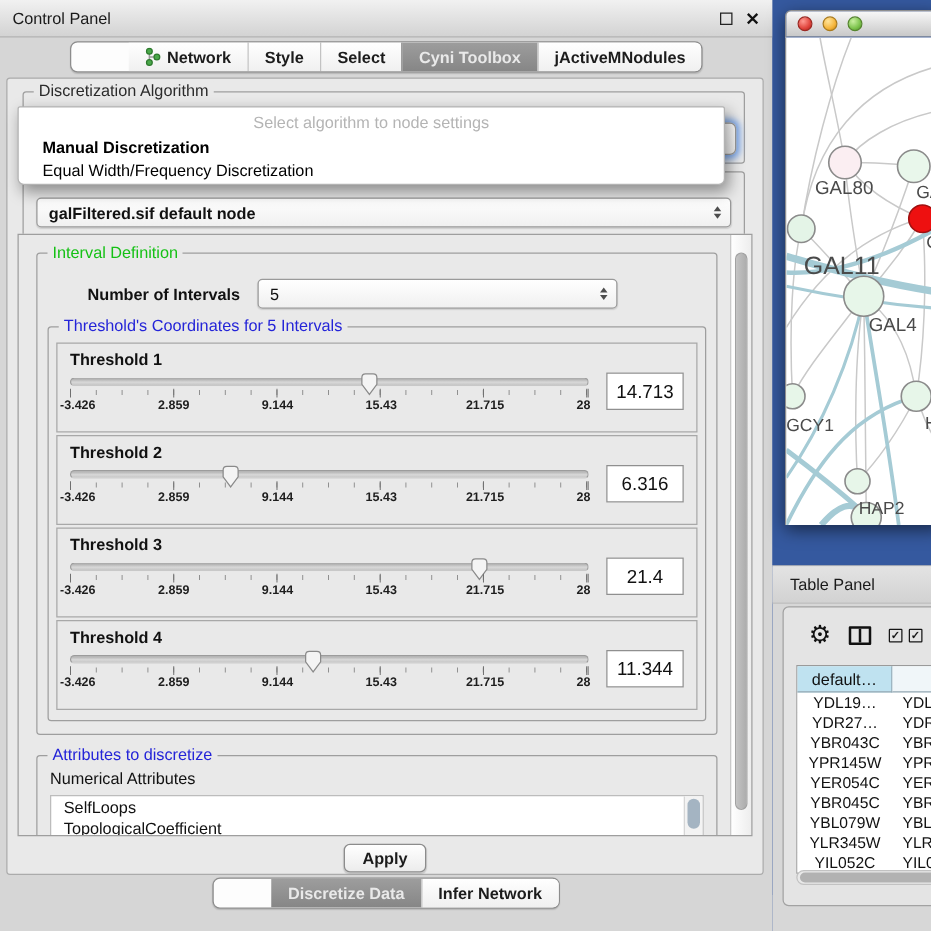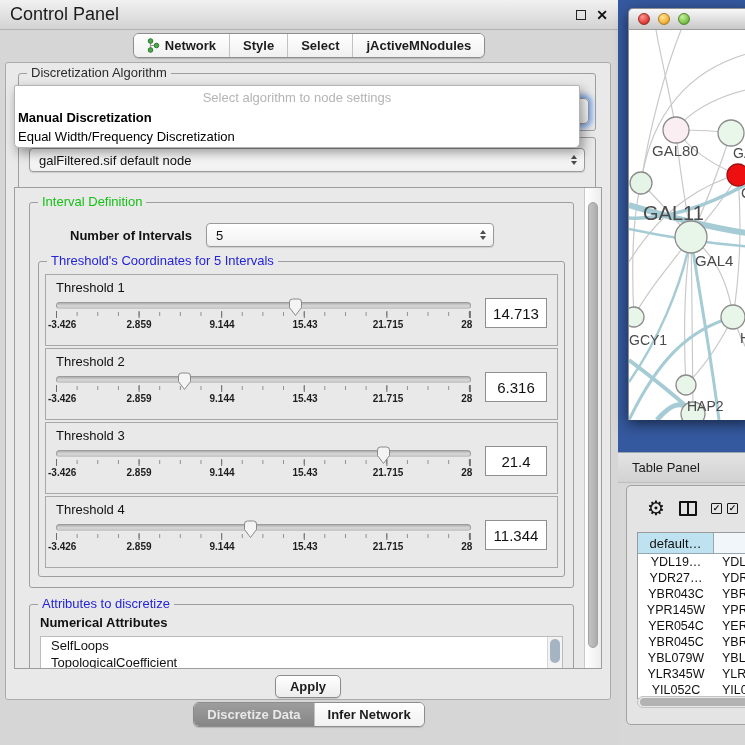--- a/index.html
+++ b/index.html
@@ -5,29 +5,29 @@
   * { margin:0; padding:0; box-sizing:border-box; }
   html,body { width:745px; height:745px; overflow:hidden; }
   body { font-family:"Liberation Sans", sans-serif; font-size:13px; color:#111; }
   #app { position:relative; width:745px; height:745px; background:#35599f; overflow:hidden; }
 
   
   .control-panel { position:absolute; left:0; top:0; width:618px; height:745px; background:#d6d6d6; }
   .cp-titlebar { position:absolute; left:0; top:0; right:0; height:30px;
     background:linear-gradient(#f1f1f1,#d3d3d3); border-bottom:1px solid #b2b2b2;
     display:flex; align-items:center; padding:0 10px; }
-  .cp-title { font-size:18px; color:#1a1a1a; }
+  .cp-title { font-size:13px; color:#1a1a1a; }
   .cp-title-icons { margin-left:auto; display:flex; align-items:center; gap:10px; }
   .float-icon { width:10px; height:10px; border:1.6px solid #222; display:inline-block; }
   .close-icon { font-size:14px; font-weight:900; color:#111; line-height:1; }
 
   
   .seg-bar { position:absolute; left:0; right:0; display:flex; justify-content:center; }
   .seg-group { display:flex; border:1px solid #8d8d8d; border-radius:6px; overflow:hidden;
-    background:#fdfdfd; box-shadow:0 1px 1px rgba(0,0,0,.15); }
+    background:#fdfdfd; box-shadow:0 1px 1px rgba(0,0,0,.15);padding-left:46px; }
   .seg { padding:4px 13px; font-size:13px; font-weight:bold; color:#1c1c1c; background:linear-gradient(#ffffff,#f0f0f0);
     border-left:1px solid #c2c2c2; display:flex; align-items:center; gap:5px; white-space:nowrap; cursor:default; }
   .seg:first-child { border-left:none; }
   .seg.selected { background:linear-gradient(#9d9d9d,#868686); color:#e9e9e9; border-left-color:#7d7d7d; }
   .top-tabbar { top:33px; }
   .bottom-tabbar { top:702px; }
 
   .net-tab-icon { display:inline-block; width:13px; height:15px; }
 
   
@@ -42,67 +42,67 @@
   .alg-group { left:12px; right:14px; top:10px; height:58px; }
   .alg-combo { position:absolute; left:10px; right:6px; top:24px; height:26px; border-radius:5px;
     background:linear-gradient(#ffffff,#efefef); border:1px solid #9a9a9a;
     box-shadow:0 0 5px 2.5px rgba(105,156,235,.85); }
 
   
   .alg-popup { position:absolute; left:8px; top:22px; width:566px; height:63px; background:#ffffff;
     border:1px solid #b3b3b3; border-radius:2px 2px 5px 5px; box-shadow:3px 5px 12px rgba(0,0,0,.4); z-index:60;
     overflow:hidden; }
   .popup-hint { text-align:center; color:#b4b4b4; font-size:13px; padding-top:4px; height:22px; }
-  .popup-opt { font-size:13px; line-height:19px; padding-left:3px; color:#000; }
+  .popup-opt { font-size:13px; line-height:19px; padding-left:19px; color:#000; }
   .popup-opt.bold { font-weight:bold; }
 
   .tabledata-group { left:12px; right:14px; top:74px; height:56px; }
 
   
   .combo { position:relative; display:flex; align-items:center; height:24px; border:1px solid #9a9a9a; border-radius:4px;
     background:linear-gradient(#ffffff,#f0f0f0); padding:0 24px 0 9px; font-size:13px; color:#111;
     box-shadow:0 1px 1px rgba(0,0,0,.12); white-space:nowrap; overflow:hidden; }
   .combo .arrows { position:absolute; right:7px; top:50%; transform:translateY(-50%); display:flex; flex-direction:column; gap:2px; }
   .arrow-up { width:0; height:0; border-left:3.5px solid transparent; border-right:3.5px solid transparent; border-bottom:4.5px solid #4d4d4d; }
   .arrow-down { width:0; height:0; border-left:3.5px solid transparent; border-right:3.5px solid transparent; border-top:4.5px solid #4d4d4d; }
-  .tabledata-combo { position:absolute; left:10px; right:10px; top:10px; }
+  .tabledata-combo { position:absolute; left:10px; right:10px; top:20px;font-weight:bold; }
 
   
   .scroll-area { position:absolute; left:8px; top:124px; width:588px; height:482px;
     border:1px solid #9e9e9e; background:#e9e9e9; overflow:hidden; }
   .scroll-content { position:absolute; left:0; top:0; right:17px; bottom:0; padding:12px 10px 0 14px; overflow:hidden; }
   .v-scrollbar { position:absolute; right:0; top:0; bottom:0; width:17px; background:linear-gradient(to right,#ffffff,#ededed); border-left:1px solid #c9c9c9; }
   .v-scrollbar .thumb { position:absolute; left:3px; right:3px; top:14px; bottom:20px; border-radius:6px;
     background:linear-gradient(to right,#c3c3c3,#adadad); border:1px solid #a2a2a2; }
 
   .interval-group { position:relative; border:1px solid #9e9e9e; border-radius:3px; padding:14px 8px 10px 8px; margin-top:2px; }
   .noi-row { display:flex; align-items:center; margin:6px 0 14px 32px; }
   .noi-label { font-weight:bold; font-size:13px; margin-right:14px; }
   .noi-combo { width:288px; }
 
   .thr-group { position:relative; border:1px solid #9e9e9e; border-radius:3px; padding:12px 6px 6px 6px; }
   .thr-box { border:1px solid #a8a8a8; background:#e9e9e9; height:72px; padding:5px 10px 0 10px; margin-bottom:2px; }
-  .thr-label { font-weight:normal; font-size:13px; }
+  .thr-label { font-weight:bold; font-size:13px; }
   .thr-row { display:flex; align-items:flex-start; gap:14px; margin-top:3px; }
   .slider-wrap { flex:1; position:relative; padding-top:4px; }
   .slider-track { height:7px; border-radius:4px; background:linear-gradient(#adadad,#d8d8d8 55%,#c6c6c6);
     border:1px solid #9c9c9c; border-bottom-color:#c8c8c8; }
   .slider-thumb { position:absolute; top:0px; width:17px; height:19px; }
   .ticks { position:relative; height:7px; margin-top:2px; border-right:1px solid #7f7f7f; }
   .ticks .minor { position:absolute; left:0; right:0; top:1px; height:4px;
     background-image:linear-gradient(to right,#8f8f8f 1px,transparent 1px); background-size:calc((100% - 1px)/20) 100%; }
   .ticks .major { position:absolute; left:0; right:0; top:0; height:7px;
     background-image:linear-gradient(to right,#6f6f6f 1px,transparent 1px); background-size:calc((100% - 1px)/5) 100%; }
   .tick-labels { position:relative; height:13px; margin-top:1px; font-size:10px; font-weight:bold; color:#1d1d1d; }
   .tick-labels span { position:absolute; transform:translateX(-50%); white-space:nowrap; }
   .thr-value { width:62px; height:30px; background:#ffffff; border:1px solid #8f8f8f;
     display:flex; align-items:center; justify-content:center; font-size:15px; color:#111; }
 
   .attr-group { position:relative; border:1px solid #9e9e9e; border-radius:3px; padding:10px 10px 8px 10px; margin-top:16px; }
-  .attr-list-label { font-weight:bold; font-size:13px; margin-bottom:6px; }
+  .attr-list-label { font-weight:normal; font-size:13px; margin-bottom:6px; }
   .attr-list { position:relative; background:#ffffff; border:1px solid #bcbcbc; height:52px; overflow:hidden; }
   .attr-item { font-size:13px; line-height:17px; padding-left:10px; }
   .attr-scrollbar { position:absolute; right:0; top:0; bottom:0; width:15px; background:#f3f3f3; border-left:1px solid #d6d6d6; }
   .attr-scrollbar .thumb { position:absolute; left:2px; width:10px; top:2px; height:24px; border-radius:5px; background:#a4b4c2; }
 
   .apply-row { position:absolute; left:0; right:0; top:612px; display:flex; justify-content:center; }
   .apply-btn { min-width:66px; height:23px; border:1px solid #8c8c8c; border-radius:5px;
     background:linear-gradient(#ffffff,#ececec); font-size:13px; font-weight:bold; color:#1c1c1c;
     display:flex; align-items:center; justify-content:center; padding:0 12px; box-shadow:0 1px 1px rgba(0,0,0,.15); cursor:default; }
 
@@ -172,20 +172,23 @@
               <circle cx="3.5" cy="12" r="2.3" fill="#4aa84a" stroke="#2e7a2e"></circle>
               <circle cx="9.5" cy="7.5" r="2.3" fill="#4aa84a" stroke="#2e7a2e"></circle>
             </svg>
             <span>Network</span>
           </div>
           <div class="seg">
             <span>Style</span>
           </div>
           <div class="seg">
             <span>Select</span>
+          </div>
+          <div class="seg selected">
+            <span>Cyni Toolbox</span>
           </div>
           <div class="seg">
             <span>jActiveMNodules</span>
           </div>
         </div>
     </div>
 
     <div class="cp-main">
 
       <div class="groupbox alg-group">

